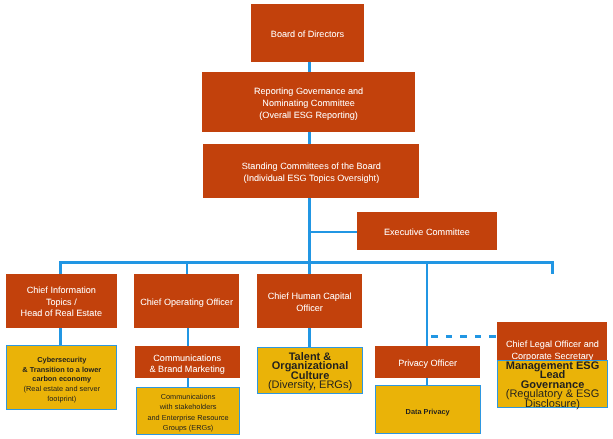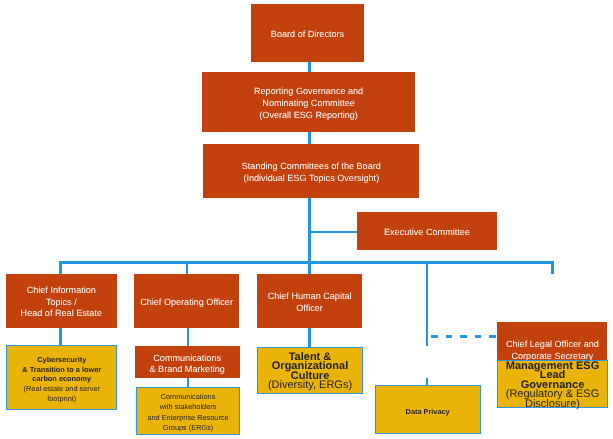--- a/index.html
+++ b/index.html
@@ -126,20 +126,25 @@
   </div>
 
   <div class="box outlined" style="left:256.5px;top:346.5px;width:106px;height:47px;">
     <div class="txt t9c">
       <span class="ln b">Talent &amp;</span>
       <span class="ln b">Organizational Culture</span>
       <span class="ln i">(Diversity, ERGs)</span>
     </div>
   </div>
 
+  <div class="box filled" style="left:375.1px;top:345.8px;width:105.3px;height:32.4px;">
+    <div class="txt t10">
+        <span class="ln">Privacy Officer</span>
+      </div>
+  </div>
 
   <div class="box outlined" style="left:375.3px;top:385.3px;width:105.3px;height:49px;">
     <div class="txt t9">
         <span class="ln b">Data Privacy</span>
       </div>
   </div>
 
   <div class="box outlined" style="left:496.5px;top:360px;width:111px;height:47.5px;">
     <div class="txt t9c">
       <span class="ln b">Management ESG Lead</span>

